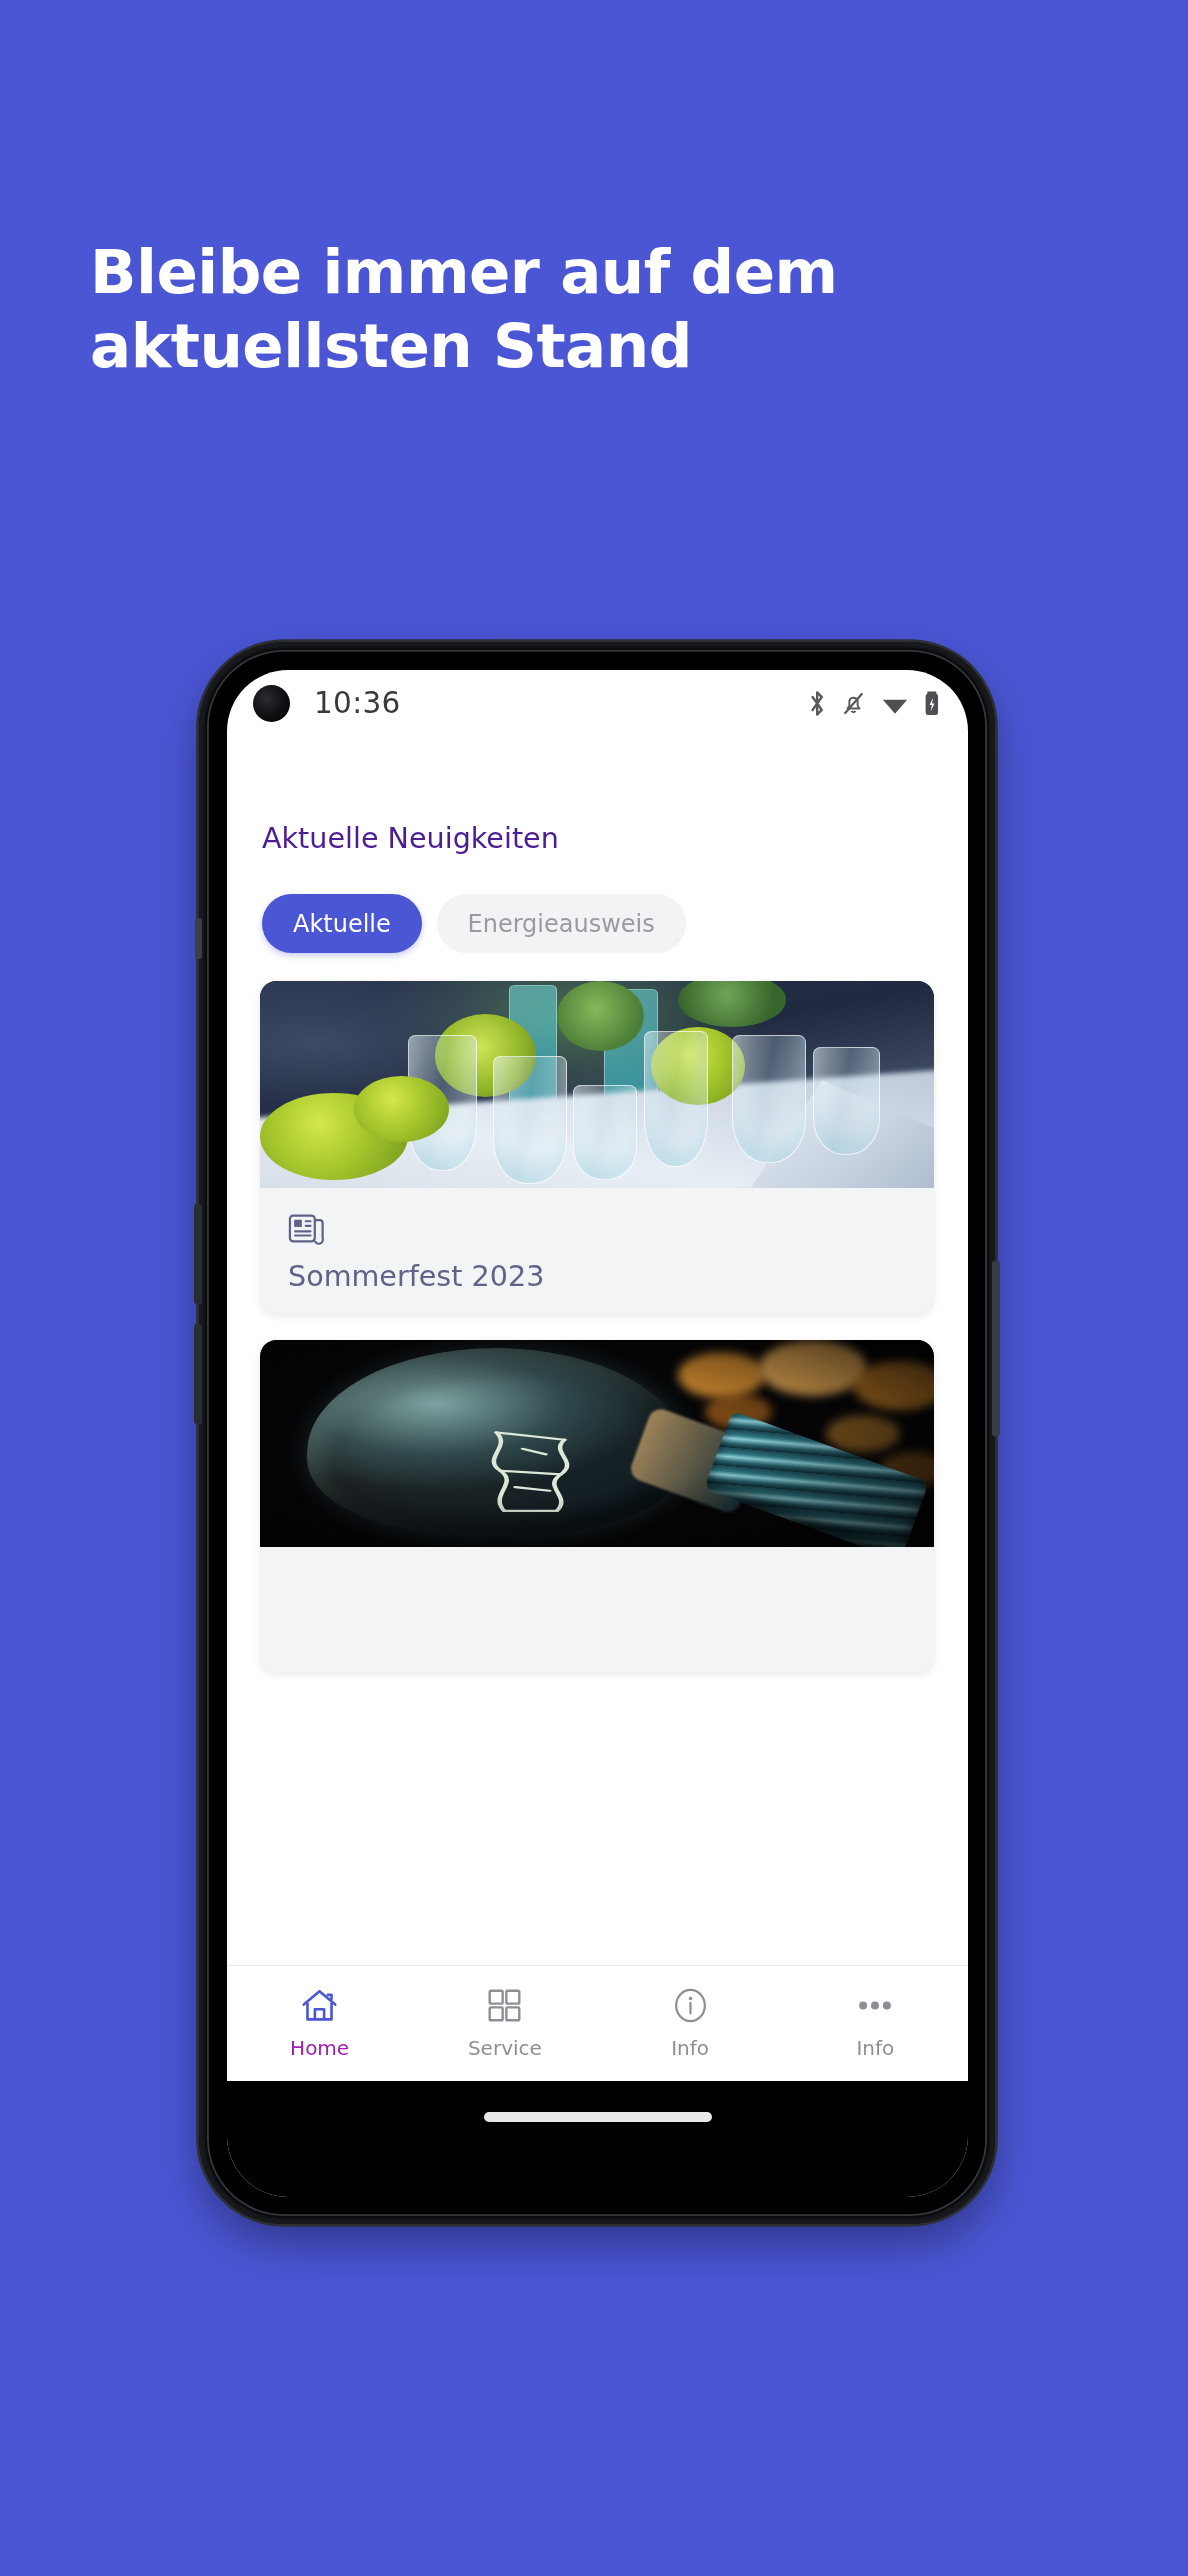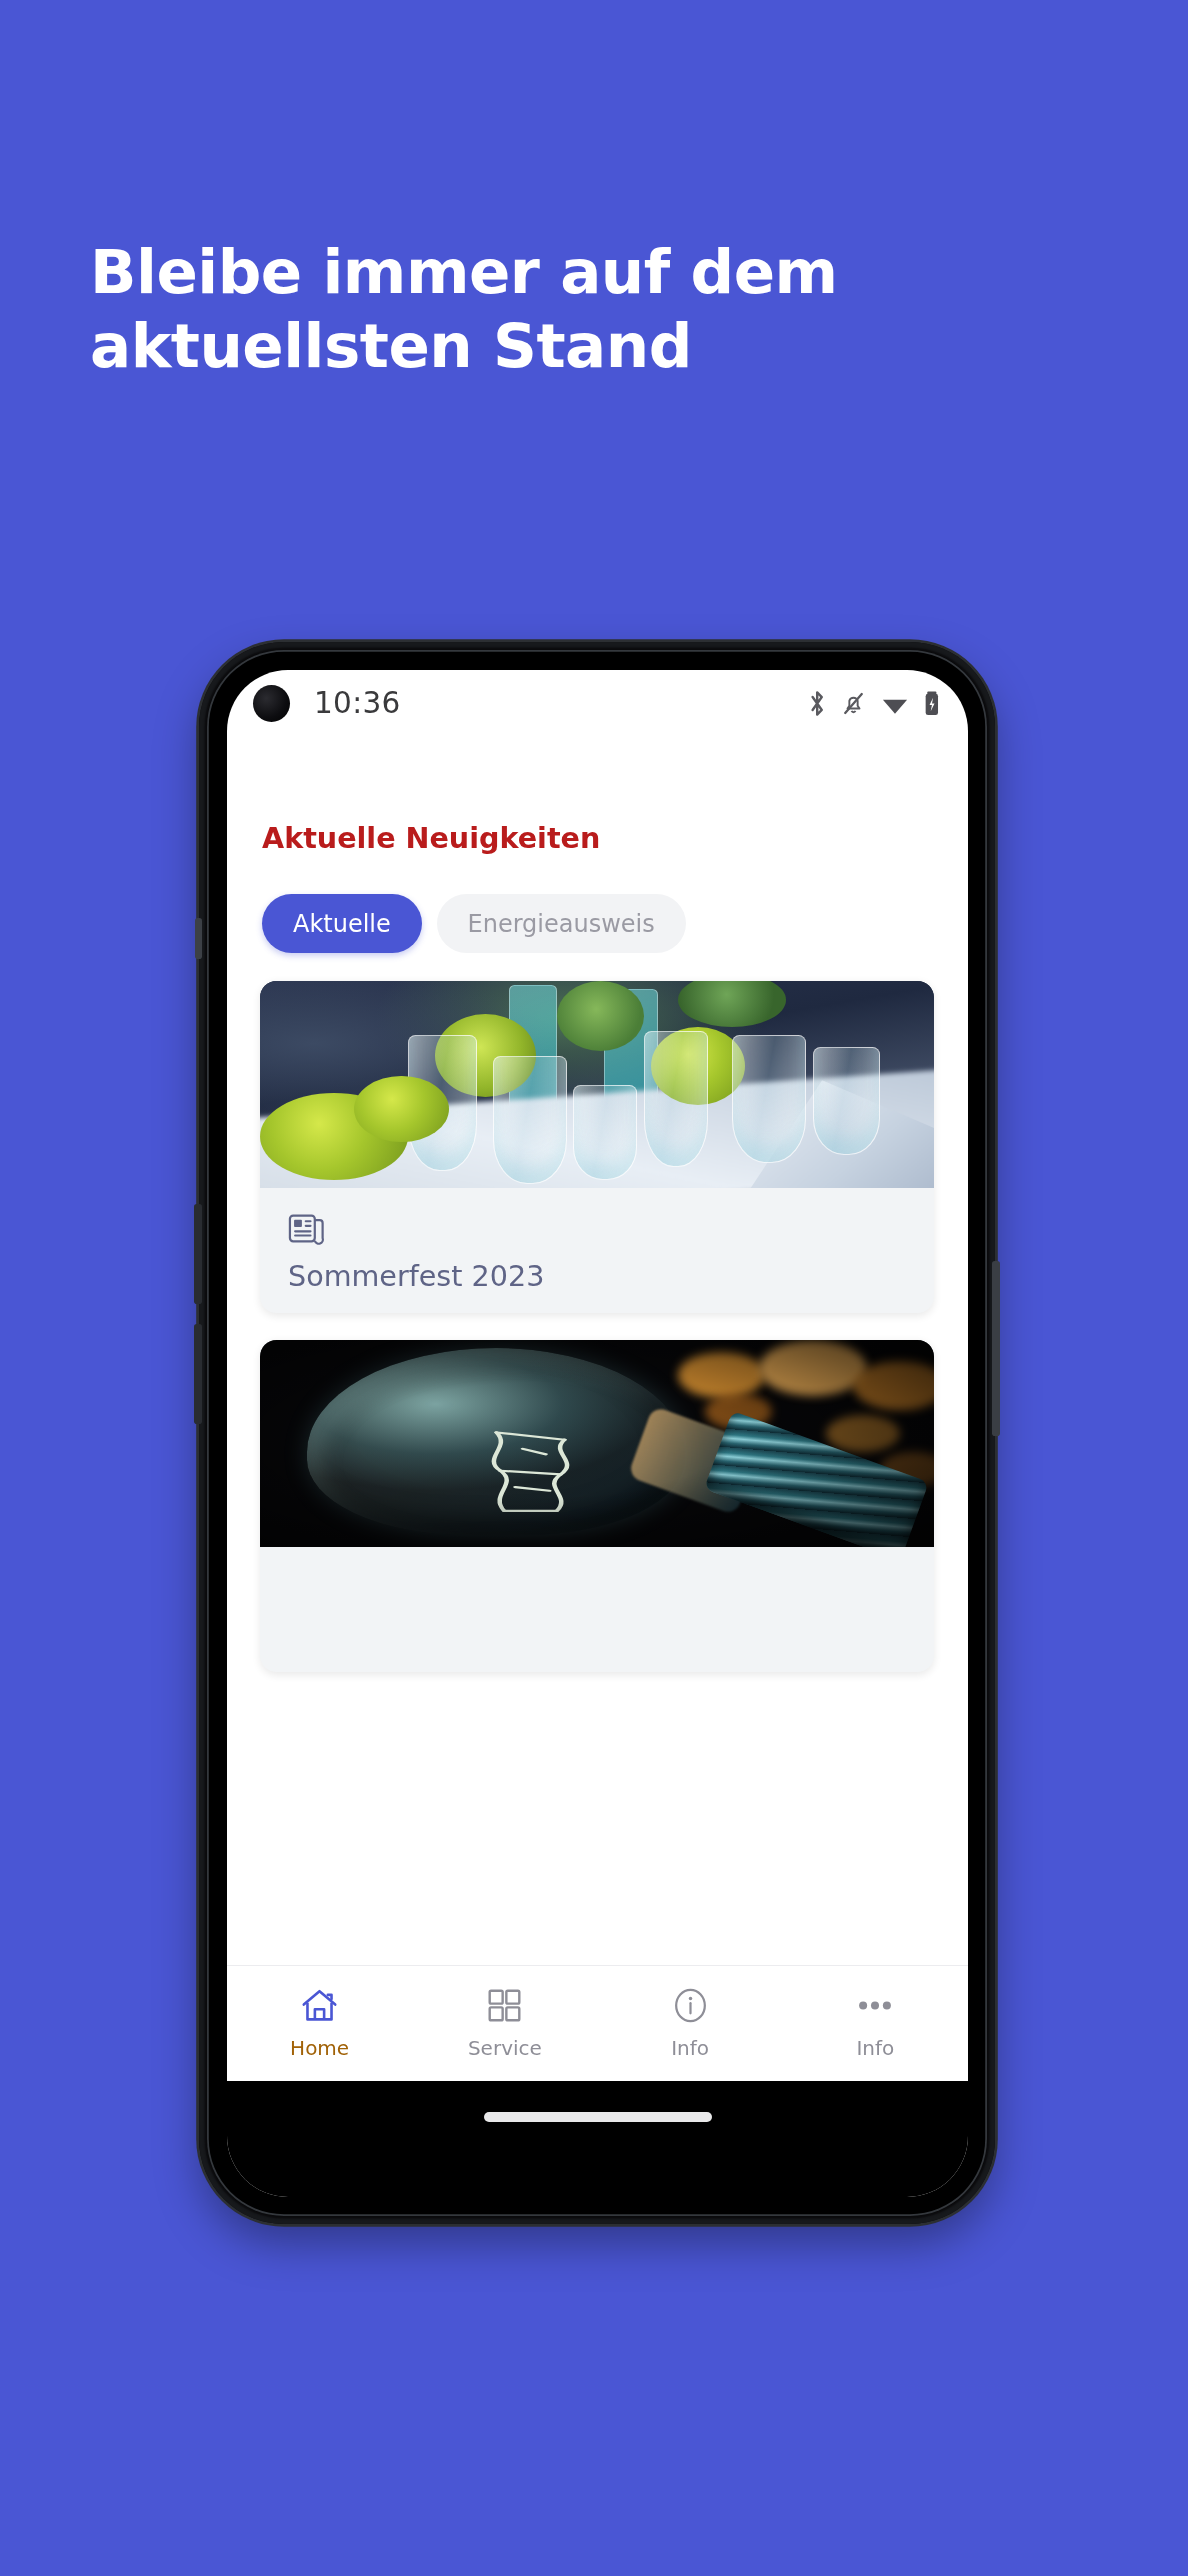--- a/index.html
+++ b/index.html
@@ -77,21 +77,21 @@
   }
   .status-right svg{ display:block; }
 
   
   .content{
     position:absolute; left:0; top:66px; right:0; bottom:116px;
     background:#fff;
   }
   .section-title{
     position:absolute; left:35px; top:85px;
-    font-size:28.6px; color:#b91c1c; font-weight:700;
+    font-size:28.6px; color:#4c1d95; font-weight:400;
     font-family:"DejaVu Sans", sans-serif;
   }
 
   
   .chips{ position:absolute; left:35px; top:158px; display:flex; gap:14.7px; }
   .chip{
     height:59px; border-radius:29.5px;
     display:flex; align-items:center; justify-content:center;
     padding:0 31px;
     font-size:24px;
@@ -217,21 +217,21 @@
     display:flex;
   }
   .tab{
     flex:1; display:flex; flex-direction:column;
     align-items:center; justify-content:center; gap:9.2px;
   }
   .tab-label{
     font-size:20px; color:#8e8e97;
     font-family:"DejaVu Sans", sans-serif;
   }
-  .tab.active .tab-label{ color:#a16207; }
+  .tab.active .tab-label{ color:#a21caf; }
 
   
   .gesturebar{
     position:absolute; left:0; right:0; bottom:0; height:116px;
     background:#000;
     display:flex; align-items:flex-start; justify-content:center;
   }
   .gesture-pill{
     margin-top:31px;
     width:228px; height:10px; border-radius:5.5px; background:#e9e9ea;

